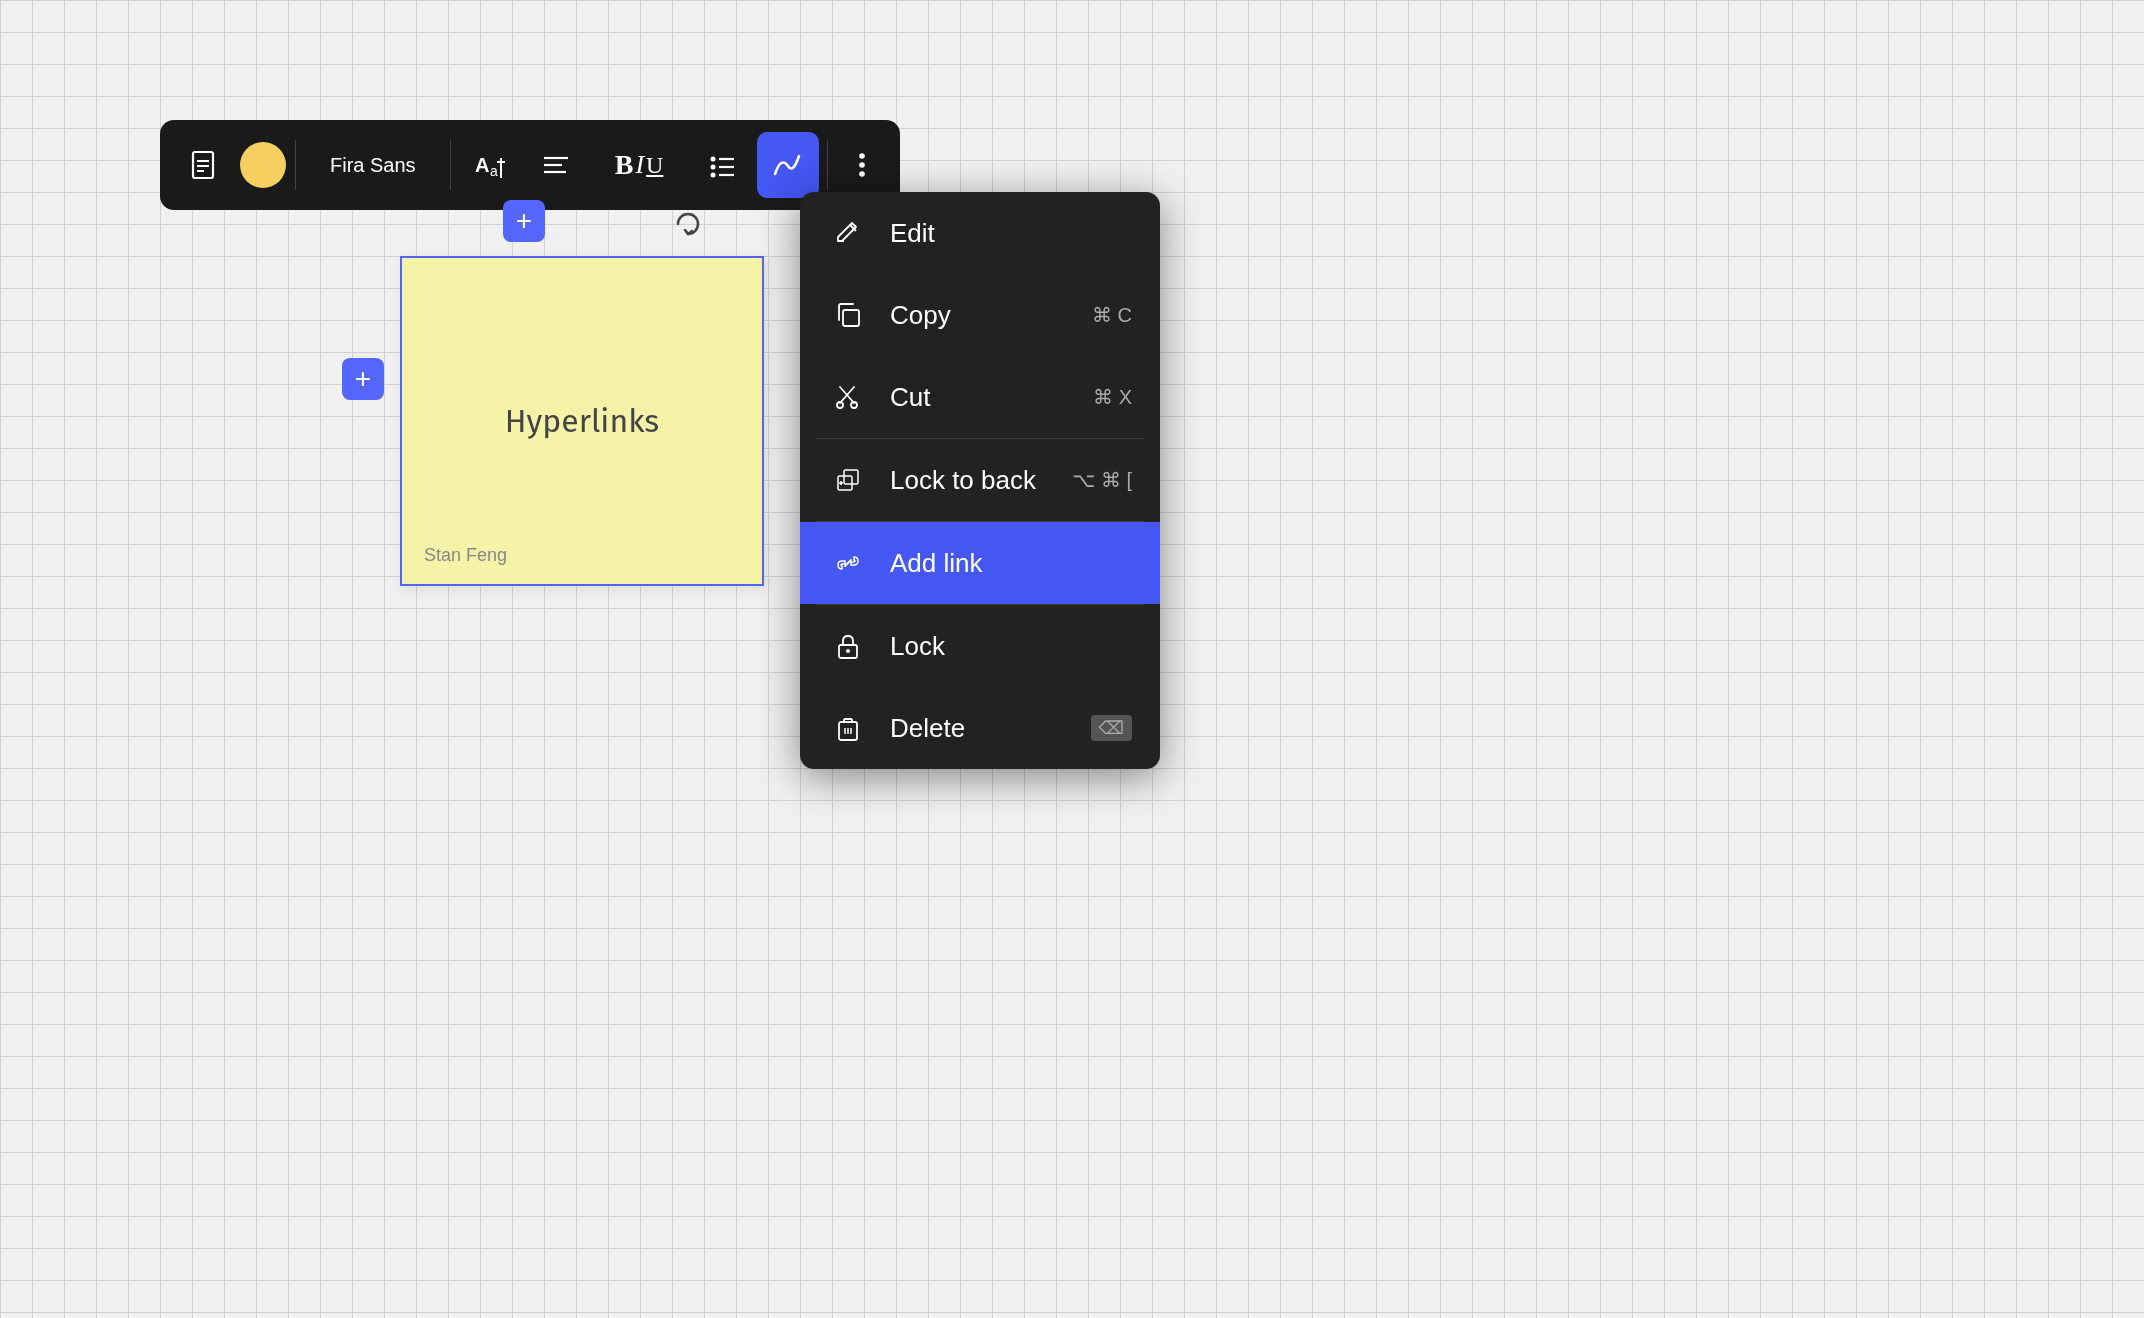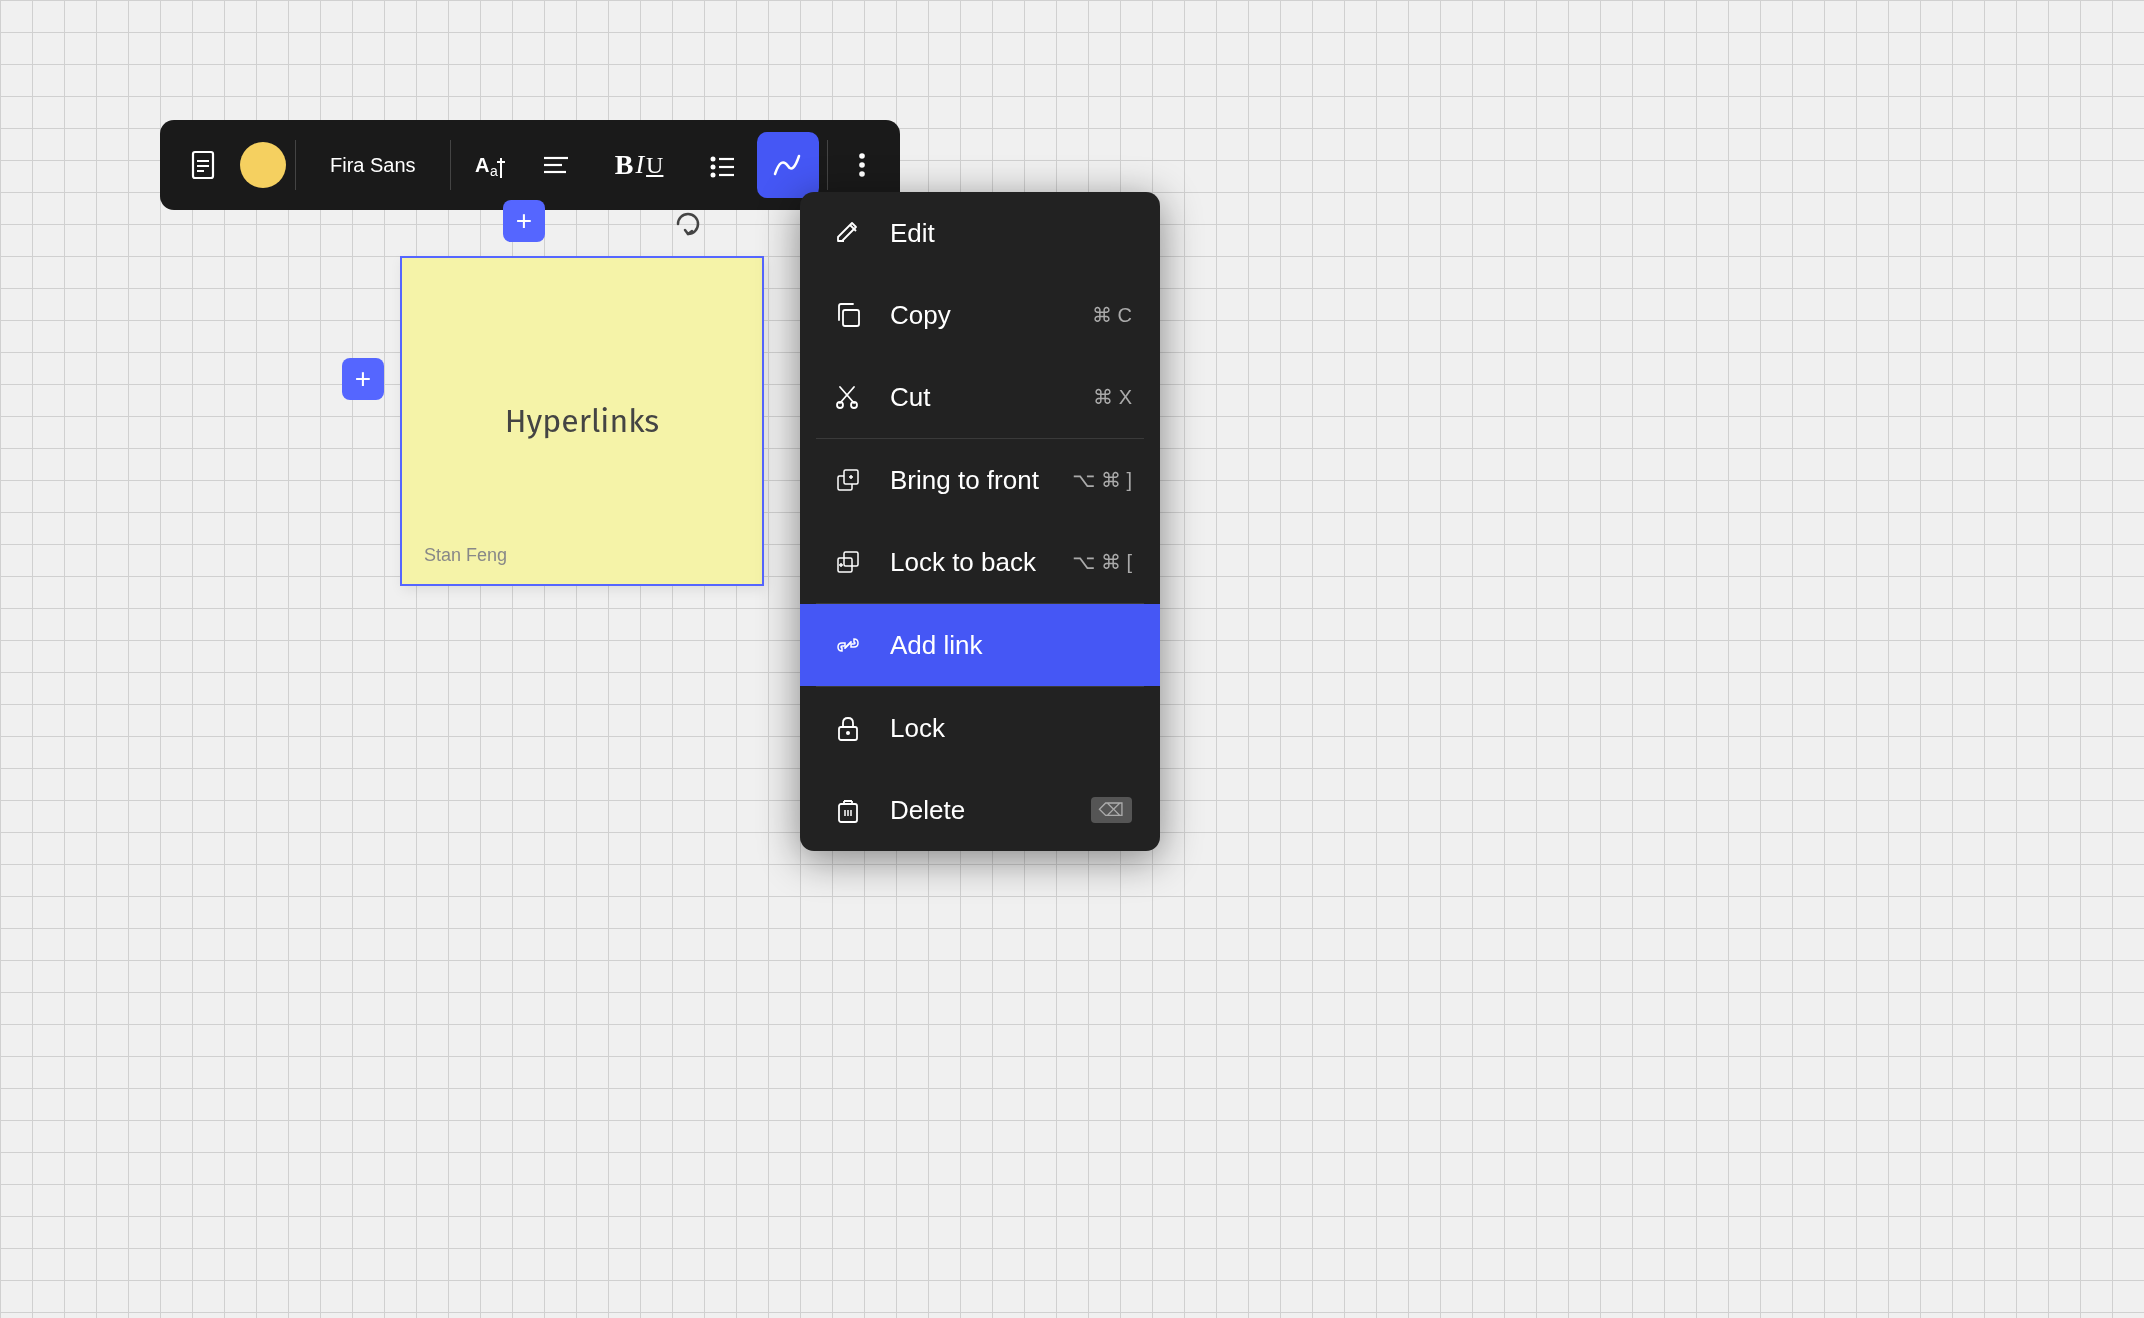--- a/index.html
+++ b/index.html
@@ -358,32 +358,20 @@
         <circle cx="6" cy="22" r="3" stroke="white" stroke-width="1.8" fill="none"></circle>
         <circle cx="20" cy="22" r="3" stroke="white" stroke-width="1.8" fill="none"></circle>
       </svg>
     </div>
     <span class="menu-item-label">Cut</span>
     <span class="menu-item-shortcut">⌘ X</span>
   </div>
 
   <div class="menu-divider"></div>
 
-  <div class="menu-item">
-    <div class="menu-item-icon">
-      <svg width="28" height="28" viewBox="0 0 28 28" fill="none">
-        <rect x="4" y="10" width="14" height="14" rx="1.5" stroke="white" stroke-width="1.5" fill="none"></rect>
-        <rect x="10" y="4" width="14" height="14" rx="1.5" stroke="white" stroke-width="1.5" fill="#222"></rect>
-        <line x1="17" y1="9" x2="17" y2="13" stroke="white" stroke-width="1.5"></line>
-        <line x1="15" y1="11" x2="19" y2="11" stroke="white" stroke-width="1.5"></line>
-      </svg>
-    </div>
-    <span class="menu-item-label">Bring to front</span>
-    <span class="menu-item-shortcut">⌥ ⌘ ]</span>
-  </div>
 
   <div class="menu-item">
     <div class="menu-item-icon">
       <svg width="28" height="28" viewBox="0 0 28 28" fill="none">
         <rect x="4" y="10" width="14" height="14" rx="1.5" stroke="white" stroke-width="1.5" fill="#222"></rect>
         <rect x="10" y="4" width="14" height="14" rx="1.5" stroke="white" stroke-width="1.5" fill="none"></rect>
         <line x1="7" y1="15" x2="7" y2="19" stroke="white" stroke-width="1.5"></line>
         <line x1="5" y1="17" x2="9" y2="17" stroke="white" stroke-width="1.5"></line>
       </svg>
     </div>

